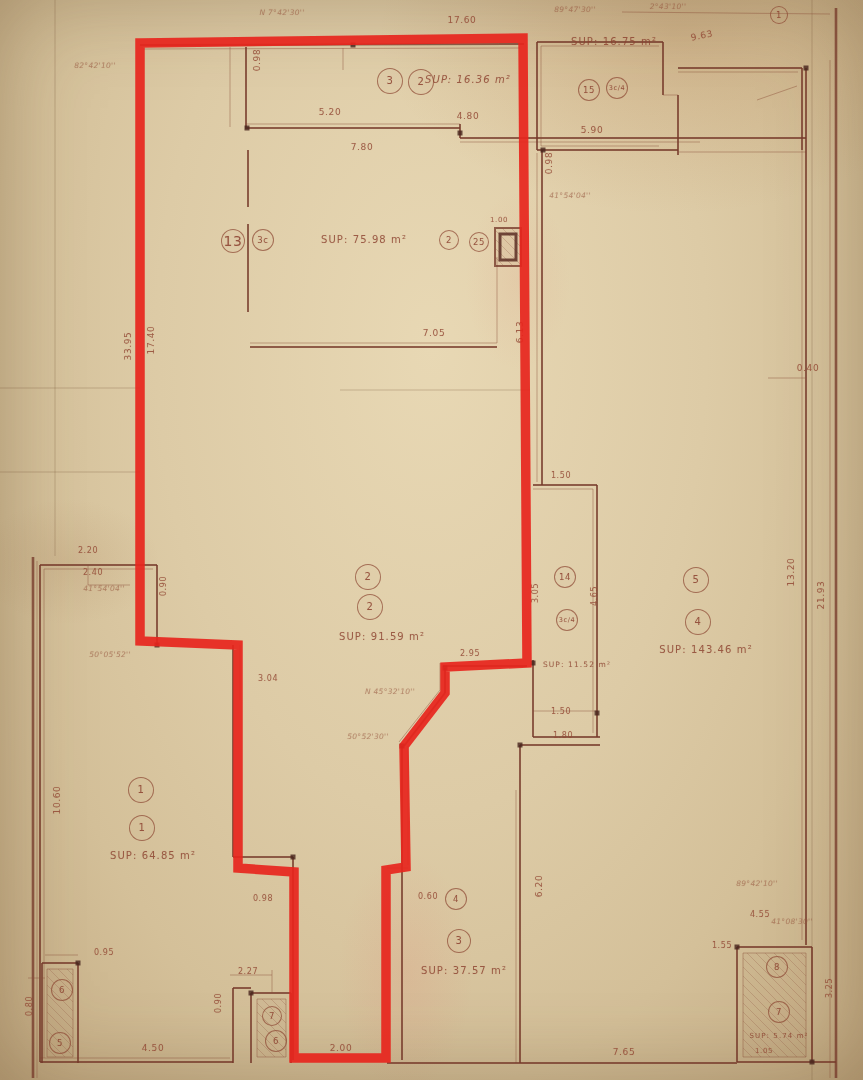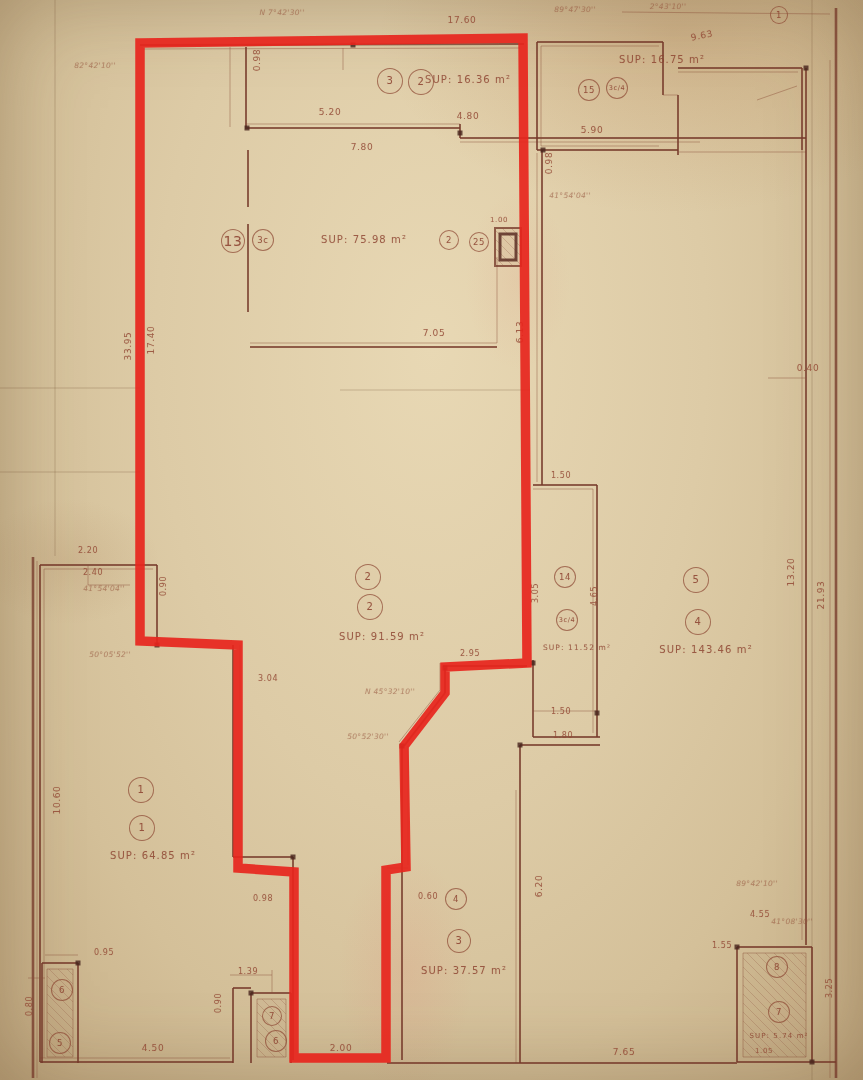--- a/index.html
+++ b/index.html
@@ -241,36 +241,36 @@
       <span class="lbl dim" style="left: 821px; top: 595px; transform: translate(-50%, -50%) rotate(-90deg);">21.93</span>
       <span class="lbl dim" style="left: 88px; top: 551px; font-size: 8px; transform: translate(-50%, -50%) rotate(0deg);">2.20</span>
       <span class="lbl dim" style="left: 93px; top: 573px; font-size: 8px; transform: translate(-50%, -50%) rotate(0deg);">2.40</span>
       <span class="lbl dim" style="left: 164px; top: 586px; font-size: 8px; transform: translate(-50%, -50%) rotate(-90deg);">0.90</span>
       <span class="lbl dim" style="left: 268px; top: 679px; font-size: 8px; transform: translate(-50%, -50%) rotate(0deg);">3.04</span>
       <span class="lbl dim" style="left: 470px; top: 654px; font-size: 8px; transform: translate(-50%, -50%) rotate(0deg);">2.95</span>
       <span class="lbl dim" style="left: 57px; top: 800px; transform: translate(-50%, -50%) rotate(-90deg);">10.60</span>
       <span class="lbl dim" style="left: 263px; top: 899px; font-size: 8px; transform: translate(-50%, -50%) rotate(0deg);">0.98</span>
       <span class="lbl dim" style="left: 428px; top: 897px; font-size: 8px; transform: translate(-50%, -50%) rotate(0deg);">0.60</span>
       <span class="lbl dim" style="left: 539px; top: 886px; transform: translate(-50%, -50%) rotate(-90deg);">6.20</span>
-      <span class="lbl dim" style="left: 248px; top: 972px; font-size: 8px; transform: translate(-50%, -50%) rotate(0deg);">1.39</span>
+      <span class="lbl dim" style="left: 248px; top: 972px; font-size: 8px; transform: translate(-50%, -50%) rotate(0deg);">2.27</span>
       <span class="lbl dim" style="left: 219px; top: 1003px; font-size: 8px; transform: translate(-50%, -50%) rotate(-90deg);">0.90</span>
       <span class="lbl dim" style="left: 341px; top: 1048px; transform: translate(-50%, -50%) rotate(0deg);">2.00</span>
       <span class="lbl dim" style="left: 153px; top: 1048px; transform: translate(-50%, -50%) rotate(0deg);">4.50</span>
       <span class="lbl dim" style="left: 104px; top: 953px; font-size: 8px; transform: translate(-50%, -50%) rotate(0deg);">0.95</span>
       <span class="lbl dim" style="left: 624px; top: 1052px; transform: translate(-50%, -50%) rotate(0deg);">7.65</span>
       <span class="lbl dim" style="left: 722px; top: 946px; font-size: 8px; transform: translate(-50%, -50%) rotate(0deg);">1.55</span>
       <span class="lbl dim" style="left: 760px; top: 915px; font-size: 8px; transform: translate(-50%, -50%) rotate(0deg);">4.55</span>
       <span class="lbl dim" style="left: 830px; top: 988px; font-size: 8px; transform: translate(-50%, -50%) rotate(-90deg);">3.25</span>
       <span class="lbl dim" style="left: 764px; top: 1051px; font-size: 7px; transform: translate(-50%, -50%) rotate(0deg);">1.05</span>
       <span class="lbl dim" style="left: 30px; top: 1006px; font-size: 8px; transform: translate(-50%, -50%) rotate(-90deg);">0.80</span>
-      <span class="lbl area" style="left: 468px; top: 80px; transform: translate(-50%, -50%) rotate(0deg);">SUP: 16.36 m²</span>
-      <span class="lbl area" style="left: 614px; top: 60px; transform: translate(-50%, -50%) rotate(0deg); margin-left: 48px;">SUP: 16.75 m²</span>
+      <span class="lbl area" style="left: 468px; top: 80px; transform: translate(-50%, -50%) rotate(0deg); font-style: italic;">SUP: 16.36 m²</span>
+      <span class="lbl area" style="left: 614px; top: 42px; transform: translate(-50%, -50%) rotate(0deg);">SUP: 16.75 m²</span>
       <span class="lbl area" style="left: 336px; top: 240px; transform: translate(-50%, -50%) rotate(0deg); margin-left: 28px;">SUP: 75.98 m²</span>
       <span class="lbl area" style="left: 382px; top: 637px; transform: translate(-50%, -50%) rotate(0deg);">SUP: 91.59 m²</span>
-      <span class="lbl area" style="left: 577px; top: 648px; font-size: 7.5px; transform: translate(-50%, -50%) rotate(0deg); text-align: center;">SUP: 11.52 m²</span>
+      <span class="lbl area" style="left: 577px; top: 665px; font-size: 7.5px; transform: translate(-50%, -50%) rotate(0deg); text-align: center;">SUP: 11.52 m²</span>
       <span class="lbl area" style="left: 706px; top: 650px; transform: translate(-50%, -50%) rotate(0deg);">SUP: 143.46 m²</span>
       <span class="lbl area" style="left: 153px; top: 856px; transform: translate(-50%, -50%) rotate(0deg);">SUP: 64.85 m²</span>
       <span class="lbl area" style="left: 464px; top: 971px; transform: translate(-50%, -50%) rotate(0deg);">SUP: 37.57 m²</span>
       <span class="lbl area" style="left: 779px; top: 1036px; font-size: 7px; transform: translate(-50%, -50%) rotate(0deg);">SUP: 5.74 m²</span>
       <span class="lbl ang" style="left: 95px; top: 66px; transform: translate(-50%, -50%) rotate(0deg);">82°42'10''</span>
       <span class="lbl ang" style="left: 282px; top: 13px; transform: translate(-50%, -50%) rotate(0deg);">N 7°42'30''</span>
       <span class="lbl ang" style="left: 575px; top: 10px; transform: translate(-50%, -50%) rotate(0deg);">89°47'30''</span>
       <span class="lbl ang" style="left: 668px; top: 7px; transform: translate(-50%, -50%) rotate(0deg);">2°43'10''</span>
       <span class="lbl ang" style="left: 570px; top: 196px; transform: translate(-50%, -50%) rotate(0deg);">41°54'04''</span>
       <span class="lbl ang" style="left: 104px; top: 589px; transform: translate(-50%, -50%) rotate(0deg);">41°54'04''</span>

